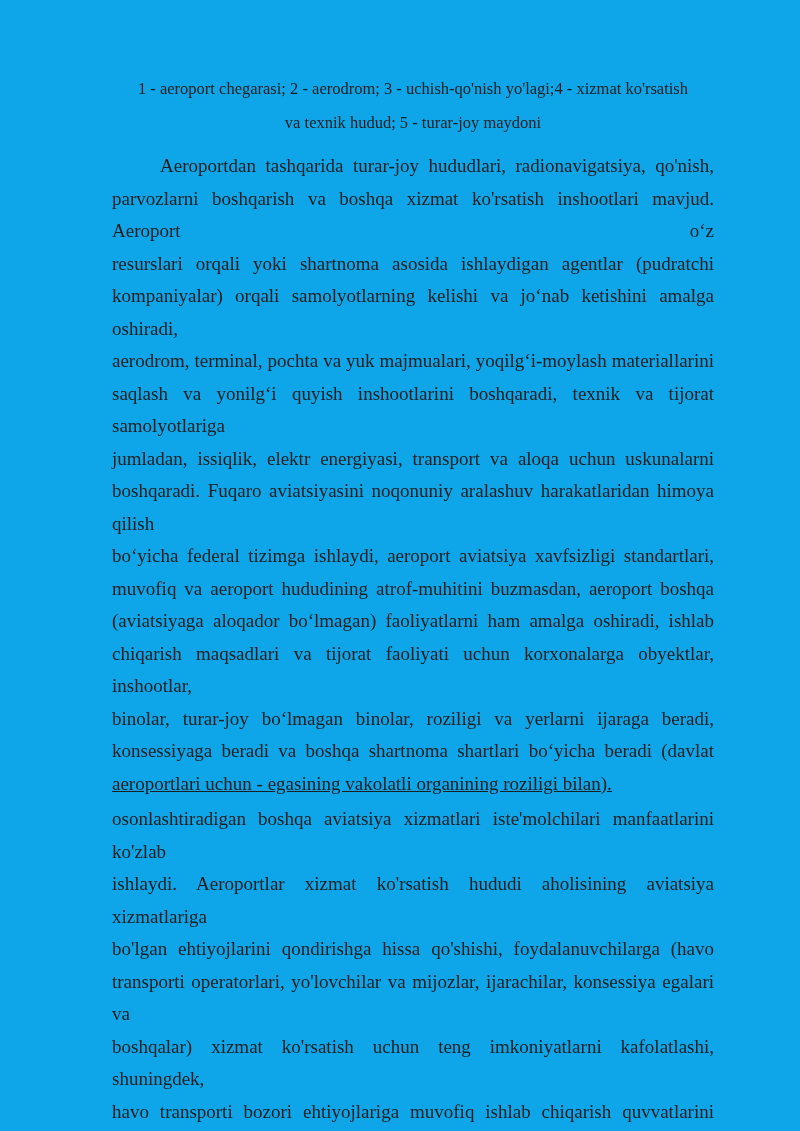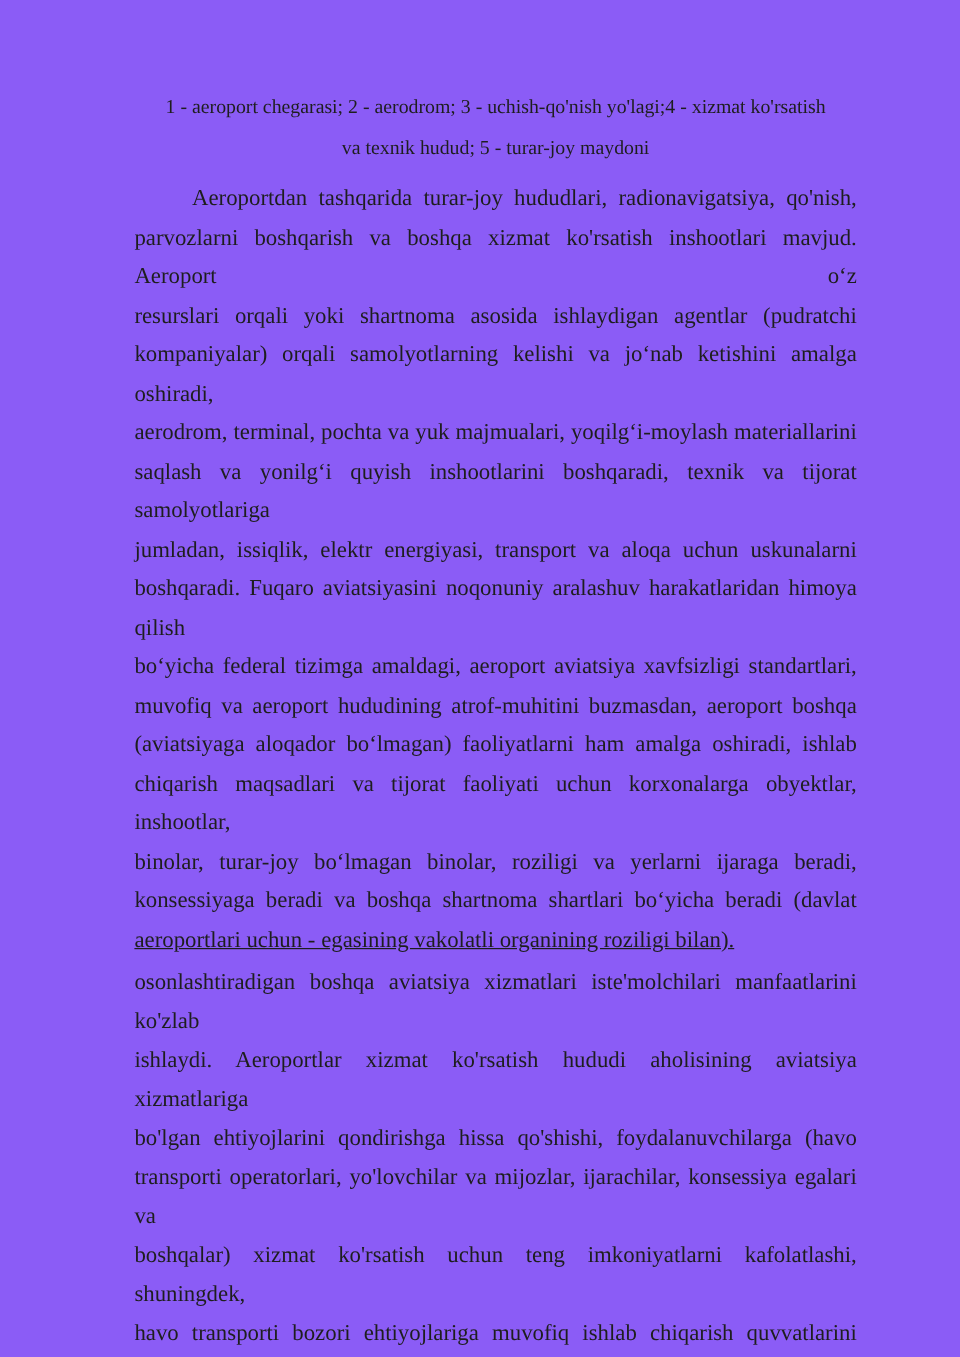--- a/index.html
+++ b/index.html
@@ -12,21 +12,21 @@
     height: 1131px;
     font-family: "Liberation Serif", "DejaVu Serif", serif;
     color: #1e1e1e;
     overflow: hidden;
   }
   .page {
     box-sizing: border-box;
     width: 800px;
     height: 1131px;
     padding: 72px 86px 0 112px;
-    background: #8b5cf6;
+    background: #0ea5e9;
   }
   .caption {
     font-size: 16.5px;
     line-height: 34px;
     text-align: center;
     margin-bottom: 10px;
   }
   .caption .caption-line {
     text-align: center;
   }
@@ -61,21 +61,21 @@
   <div class="body-text">
     <div class="para">
         <div class="line indent">Aeroportdan tashqarida turar-joy hududlari, radionavigatsiya, qo'nish,</div>
         <div class="line">parvozlarni boshqarish va boshqa xizmat ko'rsatish inshootlari mavjud. Aeroport oʻz</div>
         <div class="line">resurslari orqali yoki shartnoma asosida ishlaydigan agentlar (pudratchi</div>
         <div class="line">kompaniyalar) orqali samolyotlarning kelishi va joʻnab ketishini amalga oshiradi,</div>
         <div class="line">aerodrom, terminal, pochta va yuk majmualari, yoqilgʻi-moylash materiallarini</div>
         <div class="line">saqlash va yonilgʻi quyish inshootlarini boshqaradi, texnik va tijorat samolyotlariga</div>
         <div class="line">jumladan, issiqlik, elektr energiyasi, transport va aloqa uchun uskunalarni</div>
         <div class="line">boshqaradi. Fuqaro aviatsiyasini noqonuniy aralashuv harakatlaridan himoya qilish</div>
-        <div class="line">boʻyicha federal tizimga amaldagi, aeroport aviatsiya xavfsizligi standartlari,</div>
+        <div class="line">boʻyicha federal tizimga ishlaydi, aeroport aviatsiya xavfsizligi standartlari,</div>
         <div class="line">muvofiq va aeroport hududining atrof-muhitini buzmasdan, aeroport boshqa</div>
         <div class="line">(aviatsiyaga aloqador boʻlmagan) faoliyatlarni ham amalga oshiradi, ishlab</div>
         <div class="line">chiqarish maqsadlari va tijorat faoliyati uchun korxonalarga obyektlar, inshootlar,</div>
         <div class="line">binolar, turar-joy boʻlmagan binolar, roziligi va yerlarni ijaraga beradi,</div>
         <div class="line">konsessiyaga beradi va boshqa shartnoma shartlari boʻyicha beradi (davlat</div>
         <div class="line last">aeroportlari uchun - egasining vakolatli organining roziligi bilan).</div>
       </div>
     <div class="para">
         <div class="line">osonlashtiradigan boshqa aviatsiya xizmatlari iste'molchilari manfaatlarini ko'zlab</div>
         <div class="line">ishlaydi. Aeroportlar xizmat ko'rsatish hududi aholisining aviatsiya xizmatlariga</div>

